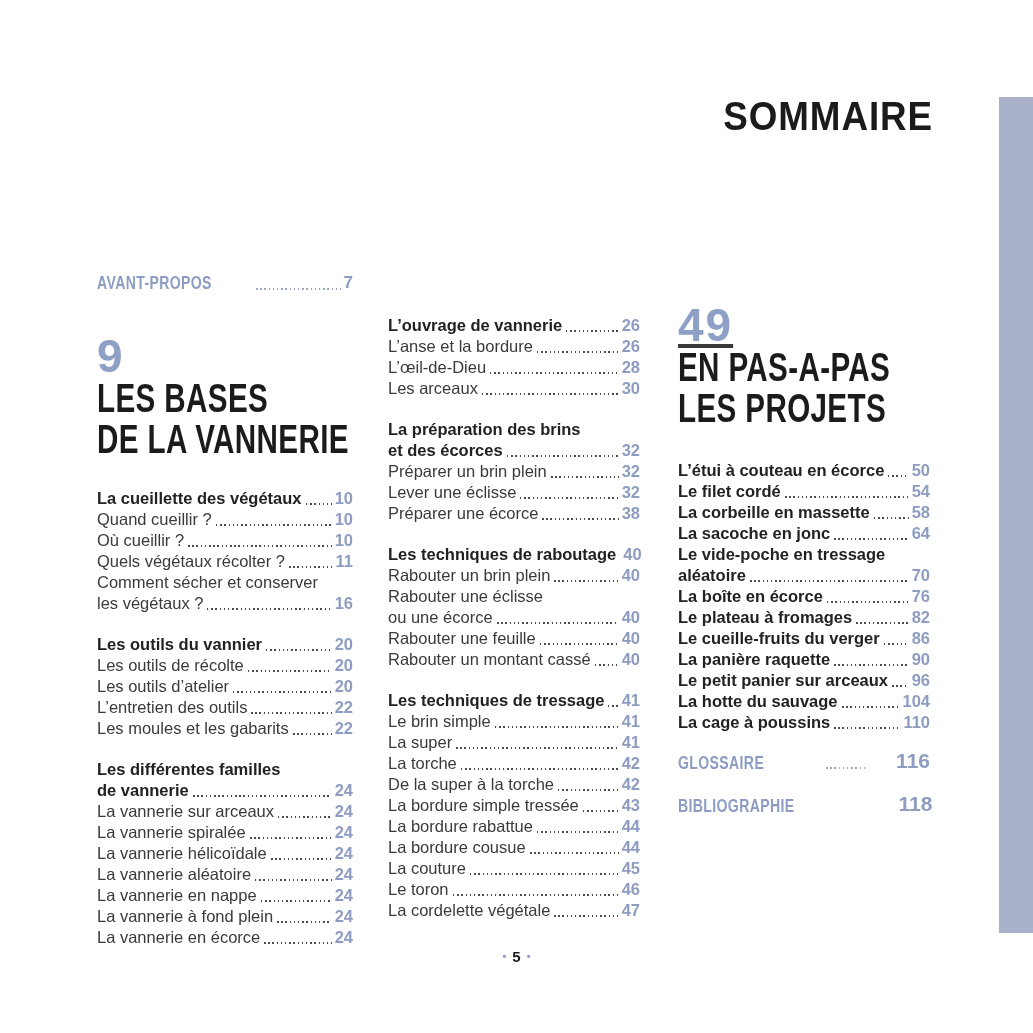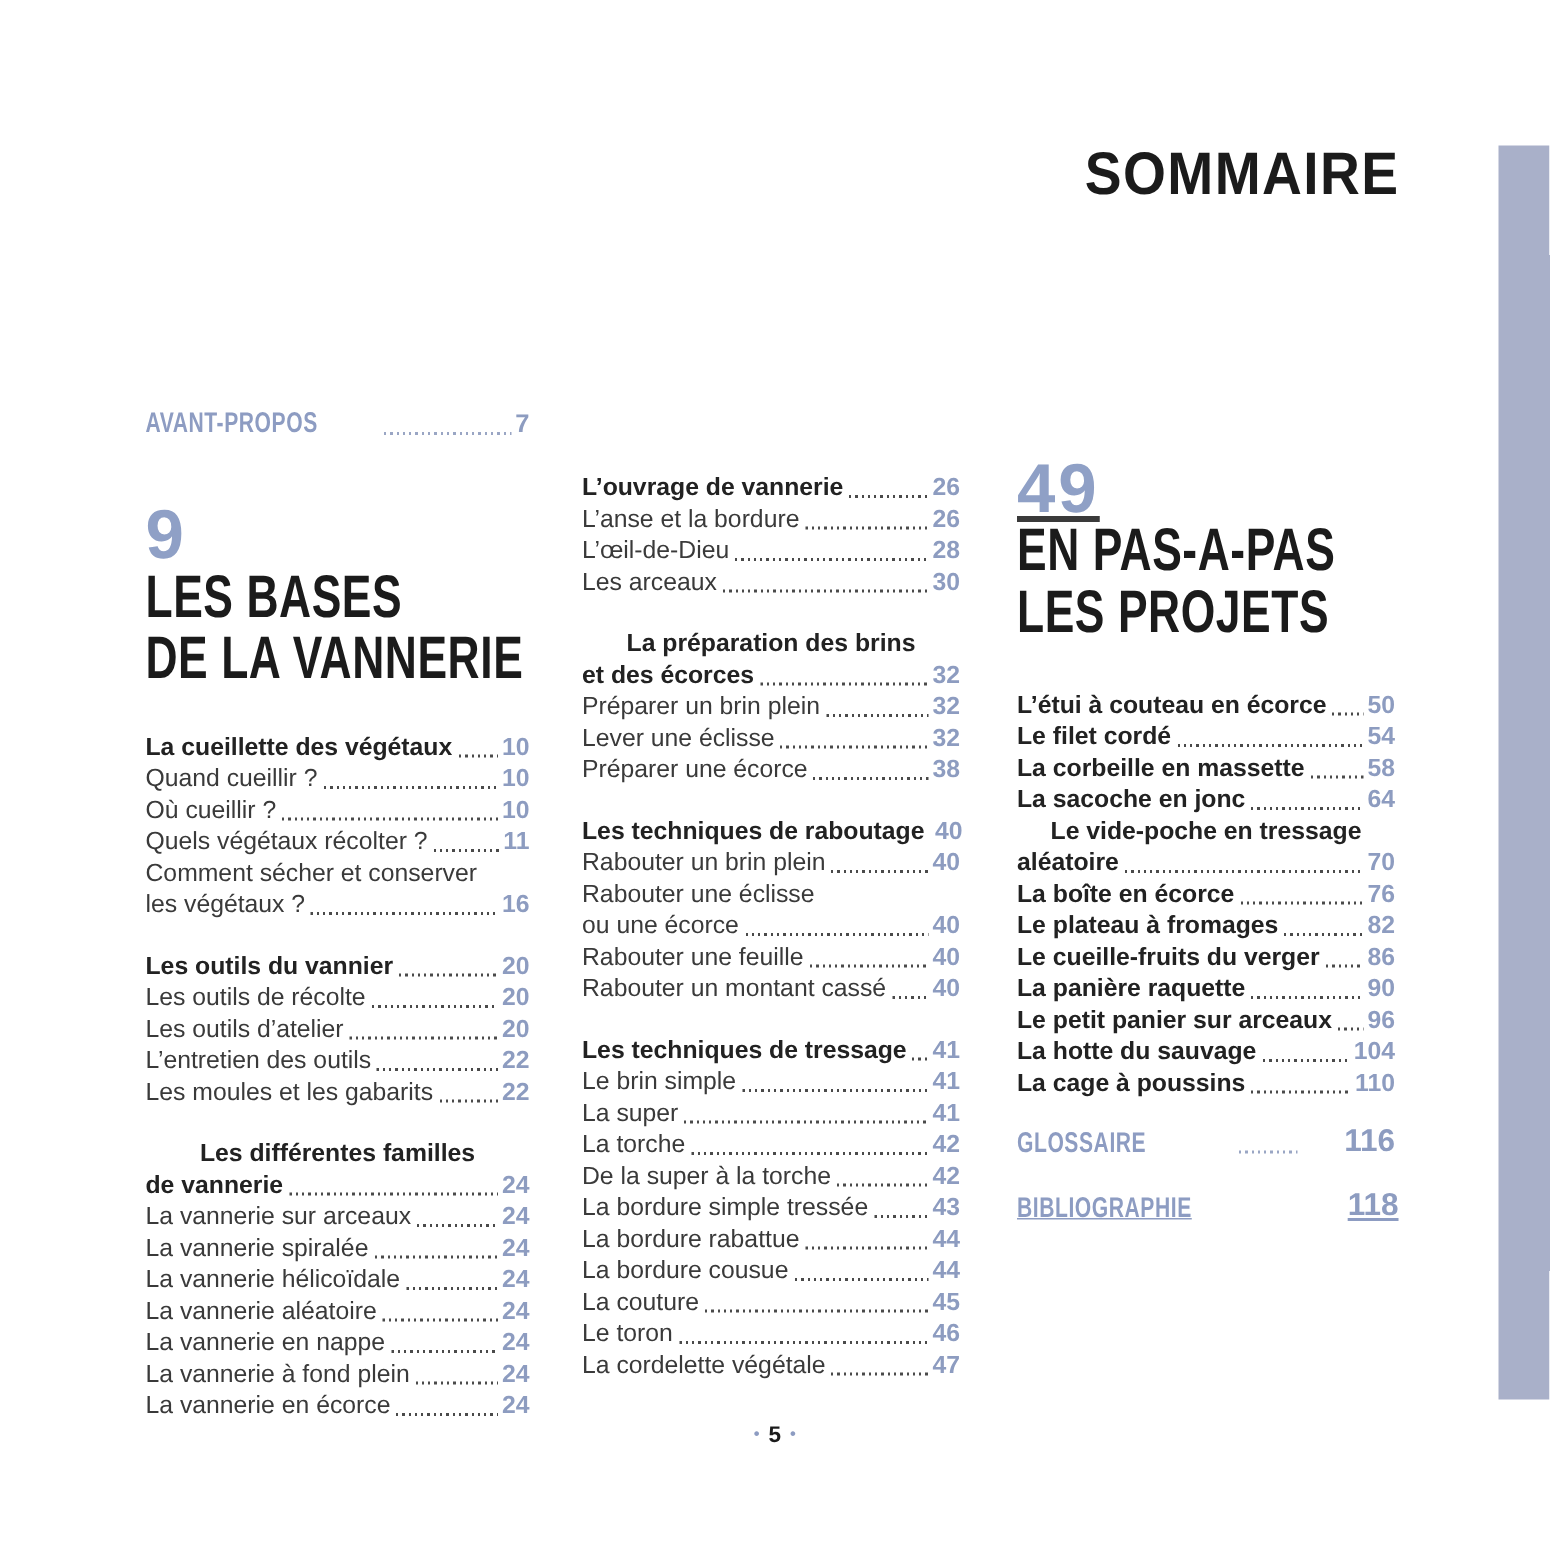--- a/index.html
+++ b/index.html
@@ -62,42 +62,42 @@
   .chap-title { color:#1b1b1b; }
   .chap-line { font-size:40px; line-height:41px; }
 
   .groups { margin-top:28px; }
   .col2 .groups, .col3 .groups { margin-top:0; }
   .group { margin-top:20px; }
   .group:first-child { margin-top:0; }
 
   
   .entry { font-size:16.5px; line-height:21px; color:#3a3a3a; }
-  .entry.bold { font-weight:bold; color:#222222;text-align:center; }
+  .entry.bold { font-weight:bold; color:#222222; }
   .eline { white-space:nowrap; }
   .eline.last { display:flex; align-items:baseline; }
   .etext { white-space:nowrap; }
   .leader {
     flex:1;
     height:2px;
     align-self:flex-end;
     margin:0 3px 4px 4px;
     color:#4a4a4a;
     background-image:repeating-linear-gradient(to right, currentColor 0 1.5px, transparent 1.5px 4.2px);
   }
   .pnum {
     font-weight:bold;
     color:#8d9cc0;
     white-space:nowrap;
   }
 
   
   .back-row { display:flex; align-items:flex-end; height:22px; color:#8d9cc2;gap:28px; }
   .back-row.first { margin-top:18px; }
-  .back-row + .back-row { margin-top:21px;text-decoration:underline; }
+  .back-row + .back-row { margin-top:21px; }
   .back-label { font-size:19px; line-height:20px; }
   .back-row .leader { color:#9aa6c4; }
   .back-row .pnum { font-size:21px; }
 
   
   .footer {
     position:absolute;
     top:948px; left:0; width:1033px;
     text-align:center;
     font-size:15px; font-weight:bold; color:#1b1b1b;

